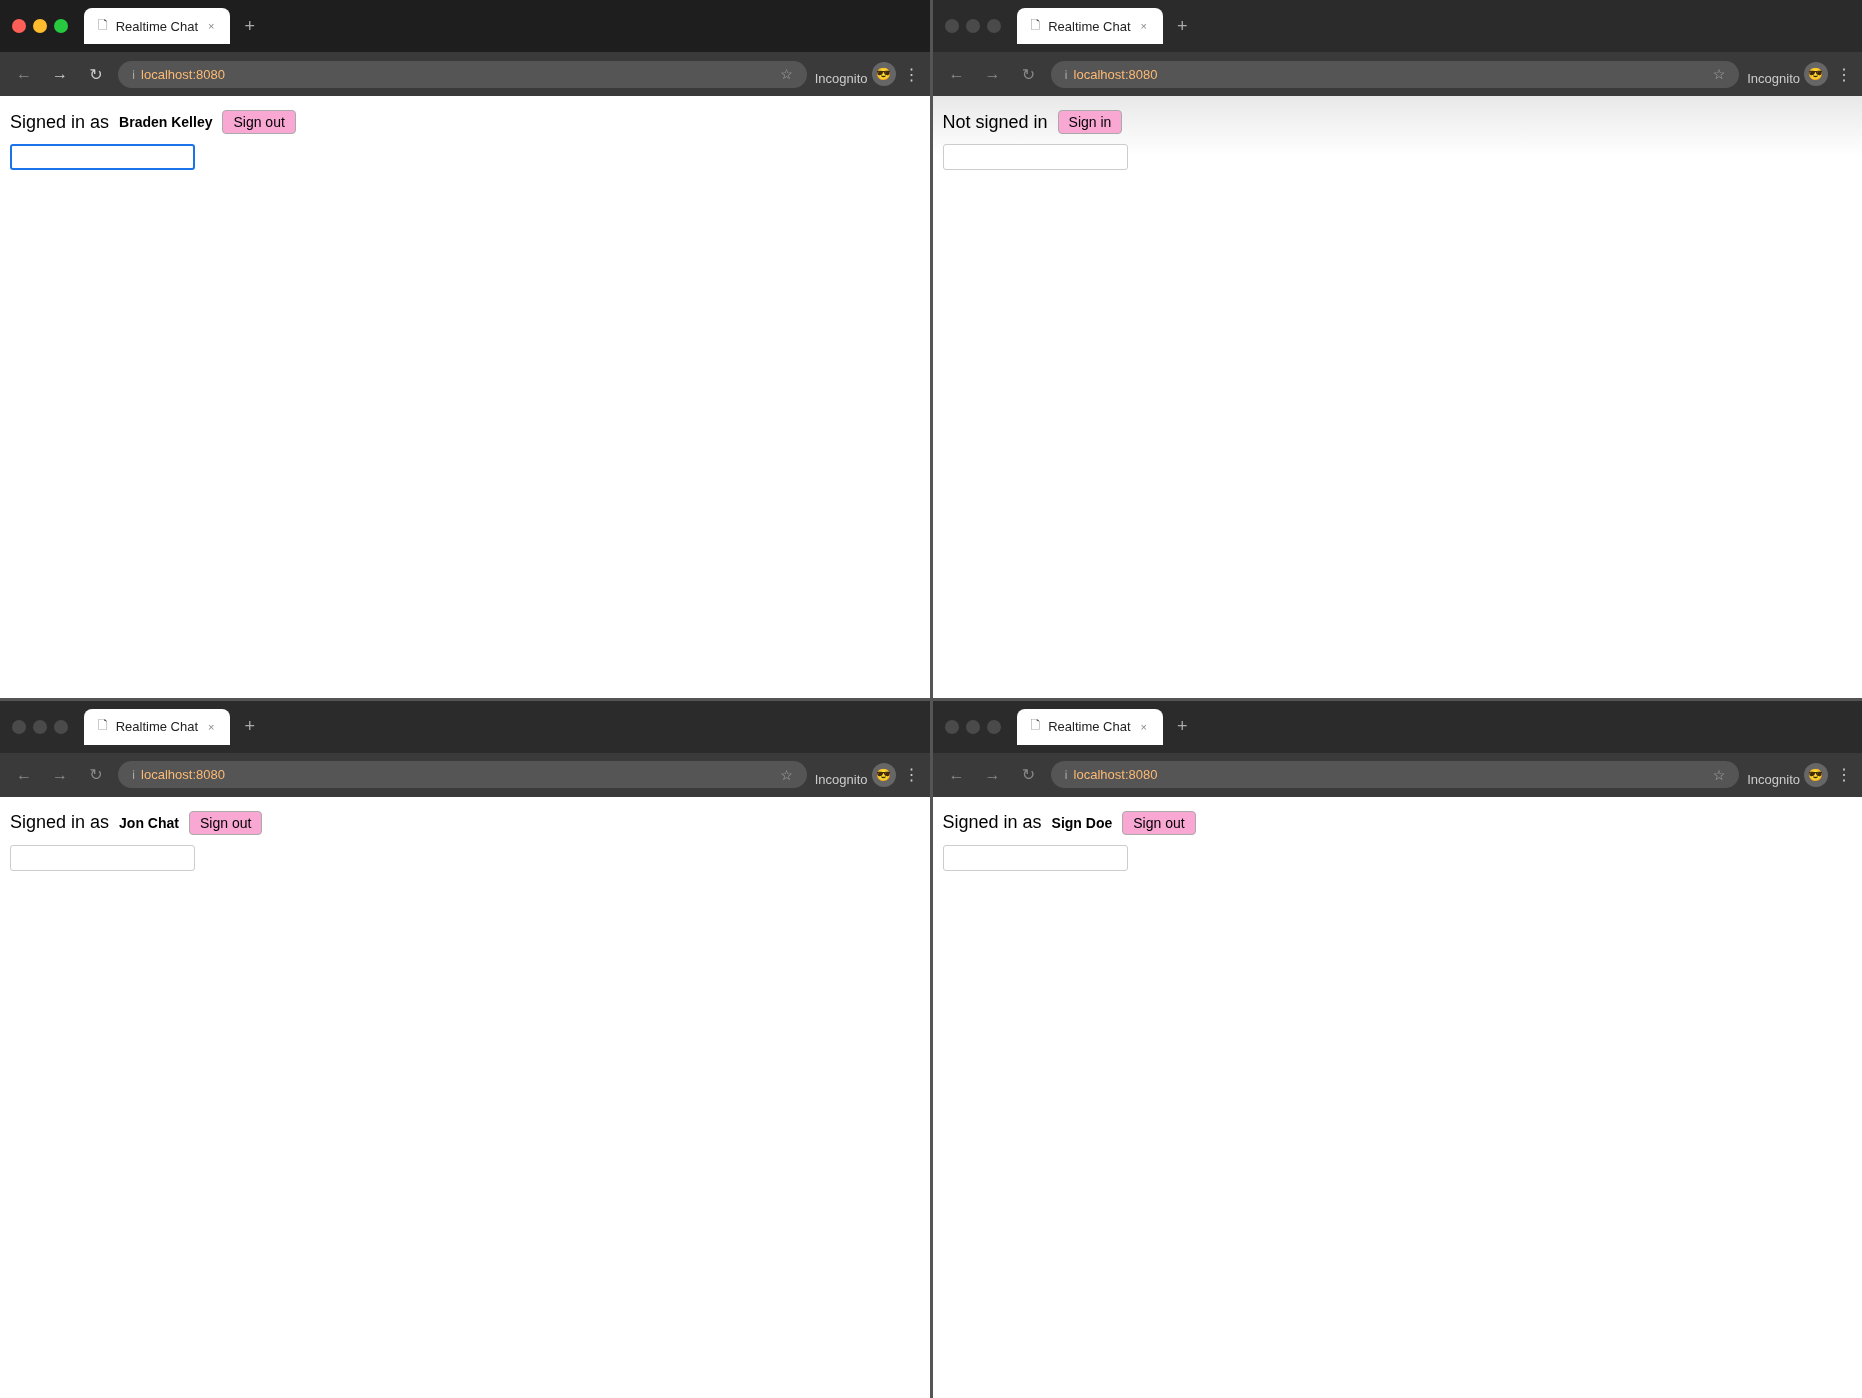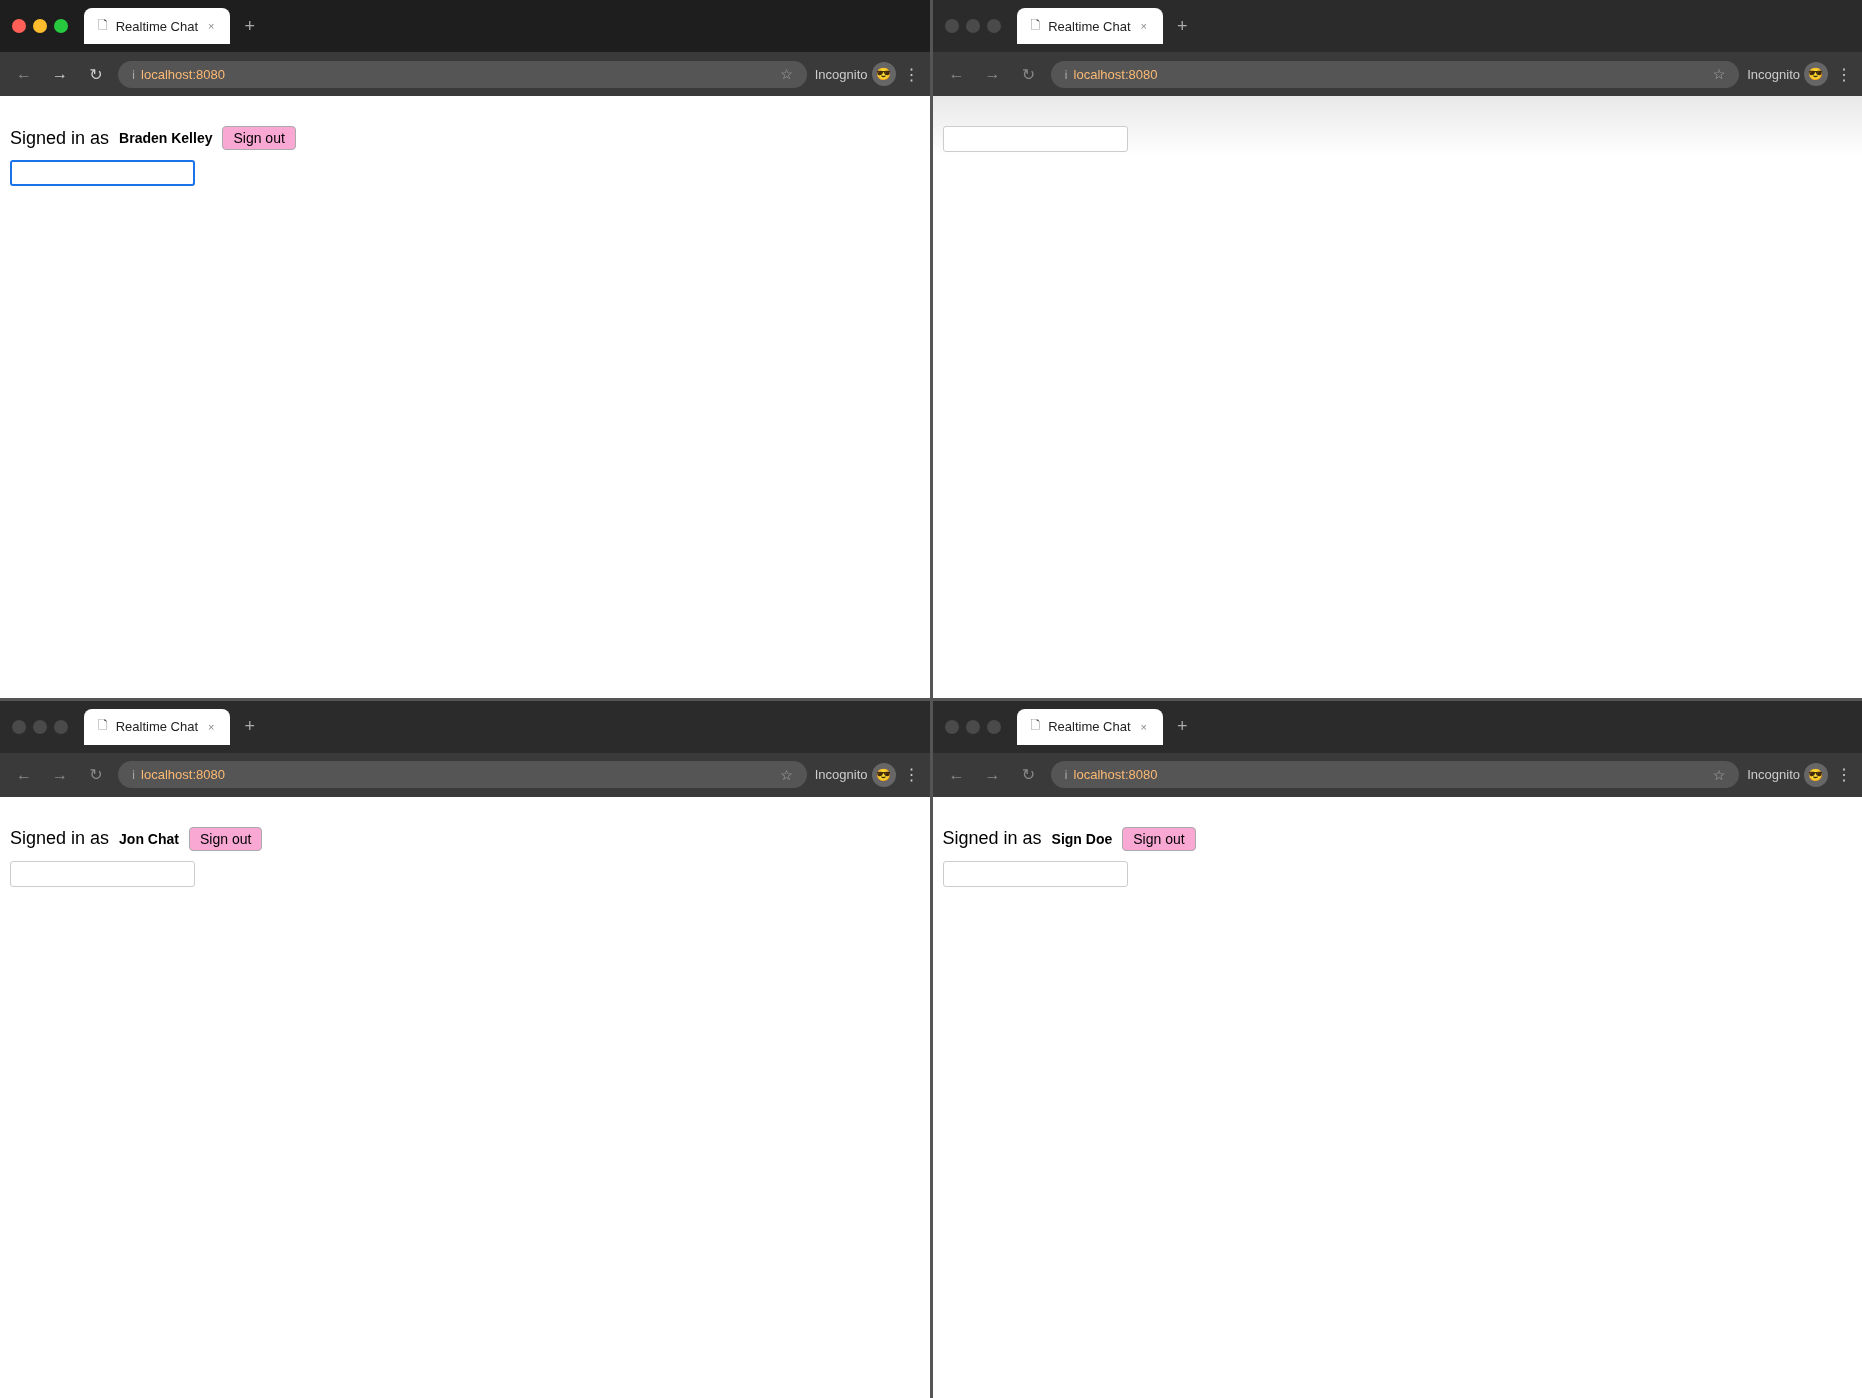--- a/index.html
+++ b/index.html
@@ -152,21 +152,21 @@
       font-size: 12px;
     }
 
     .address-star {
       color: #aaa;
       font-size: 14px;
     }
 
     .incognito-badge {
       display: flex;
-      align-items: center;
+      align-items: flex-end;
       gap: 4px;
       color: #ccc;
       font-size: 13px;
     }
 
     .incognito-icon {
       width: 24px;
       height: 24px;
       border-radius: 50%;
       background: #666;
@@ -179,21 +179,21 @@
     .menu-dots {
       color: #ccc;
       font-size: 16px;
       cursor: pointer;
     }
 
     
     .page-content {
       flex: 1;
       background: #ffffff;
-      padding: 30px 10px;
+      padding: 14px 10px;
       overflow: auto;
     }
 
     .page-header {
       display: flex;
       align-items: center;
       gap: 10px;
       margin-bottom: 10px;
       font-size: 18px;
       font-weight: normal;
@@ -313,20 +313,24 @@
         <span class="address-star" style="margin-left:auto;">☆</span>
       </div>
       <div class="incognito-badge">
         <span>Incognito</span>
         <div class="incognito-icon">😎</div>
       </div>
       <span class="menu-dots">⋮</span>
     </div>
 
     <div class="page-content" style="background: linear-gradient(to bottom, #e8e8e8 0%, #ffffff 60px);">
+      <div class="page-header">
+        <span class="signed-in-text">Not signed in</span>
+        <button class="sign-in-btn">Sign in</button>
+      </div>
       <input type="text" class="chat-input inactive" style="">
     </div>
   </div>
 
   <div style="background:#555; height:3px; grid-column: 1 / 4;"></div>
 
   <div class="browser-window">
 
     <div class="title-bar">
       <div class="traffic-lights">

